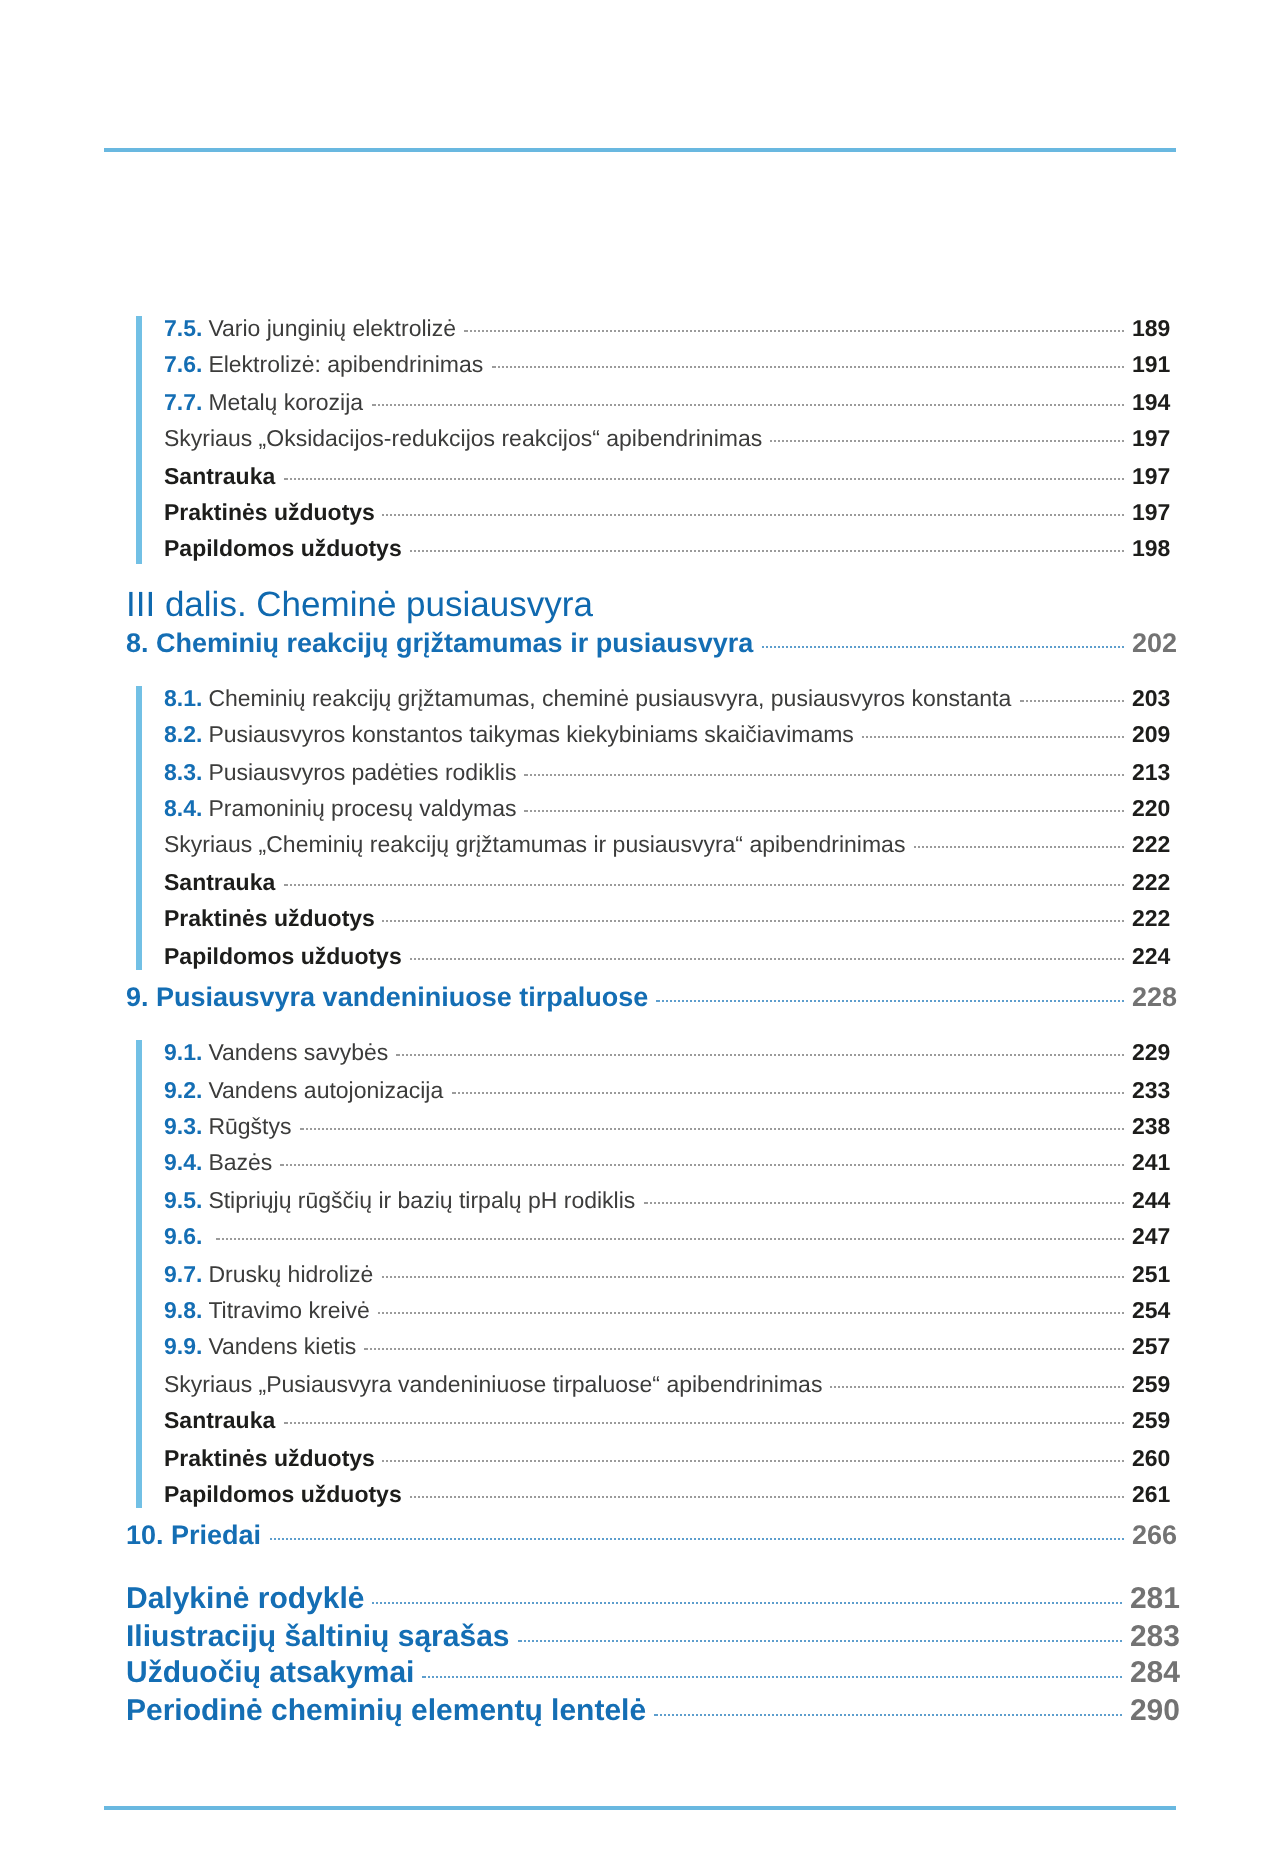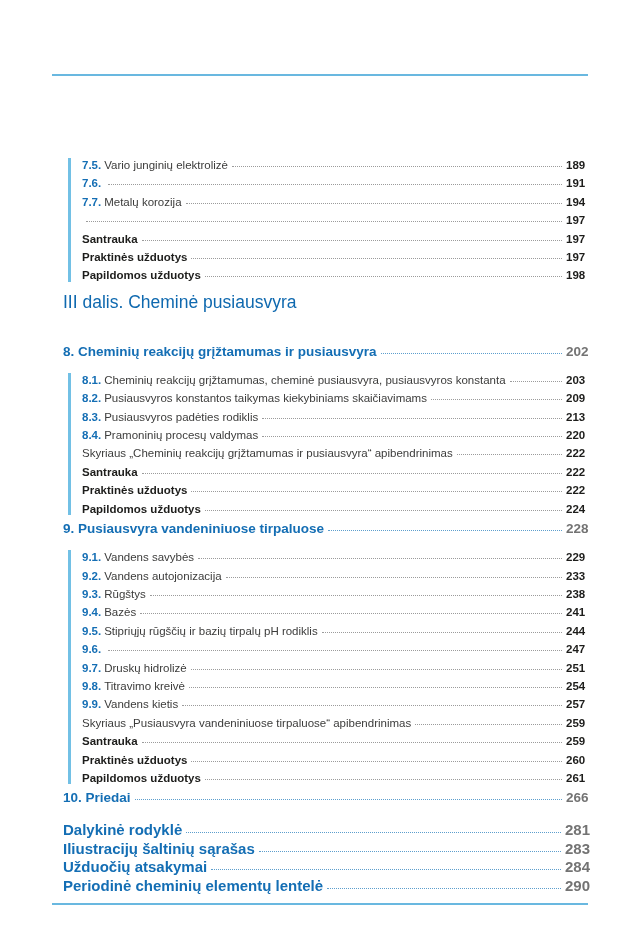--- a/index.html
+++ b/index.html
@@ -30,21 +30,21 @@
   .bold-black{font-weight:bold;color:#1d1d1b;}
   .leader{
     flex:1;min-width:12px;margin:0 4px;position:relative;top:-2px;
     border-bottom:1.6px dotted #9b9b9b;
   }
   .pagenum{
     font-weight:bold;color:#1d1d1b;text-align:left;min-width:24px;white-space:nowrap;
   }
   
   .chapter-row{
-    margin-top:30px;font-size:13.5px;line-height:18px;
+    margin-top:0;font-size:13.5px;line-height:18px;
   }
   .chapter-row .t,.blue-row .t{font-weight:bold;color:#146eb4;}
   .chapter-row .leader,.blue-row .leader{border-bottom-color:#5d9ecd;}
   .chapter-row .pagenum,.blue-row .pagenum{color:#737373;}
   .subblock + .chapter-row{margin-top:2px;}
   
   .part-heading{
     margin:7px 0 0 0;font-size:17.5px;line-height:21px;
     font-weight:normal;color:#0f69af;
   }
@@ -67,30 +67,32 @@
       <div class="subblock">
         <div class="bar"></div>
         <div class="row">
           <span class="num">7.5.</span>
           <span class="t">Vario junginių elektrolizė</span>
           <span class="leader"></span>
           <span class="pagenum">189</span>
         </div>
         <div class="row">
           <span class="num">7.6.</span>
+          <span class="t">Elektrolizė: apibendrinimas</span>
           <span class="leader"></span>
           <span class="pagenum">191</span>
         </div>
         <div class="row">
           <span class="num">7.7.</span>
           <span class="t">Metalų korozija</span>
           <span class="leader"></span>
           <span class="pagenum">194</span>
         </div>
         <div class="row">
+          <span class="t">Skyriaus „Oksidacijos-redukcijos reakcijos“ apibendrinimas</span>
           <span class="leader"></span>
           <span class="pagenum">197</span>
         </div>
         <div class="row">
           <span class="t bold-black">Santrauka</span>
           <span class="leader"></span>
           <span class="pagenum">197</span>
         </div>
         <div class="row">
           <span class="t bold-black">Praktinės užduotys</span>

